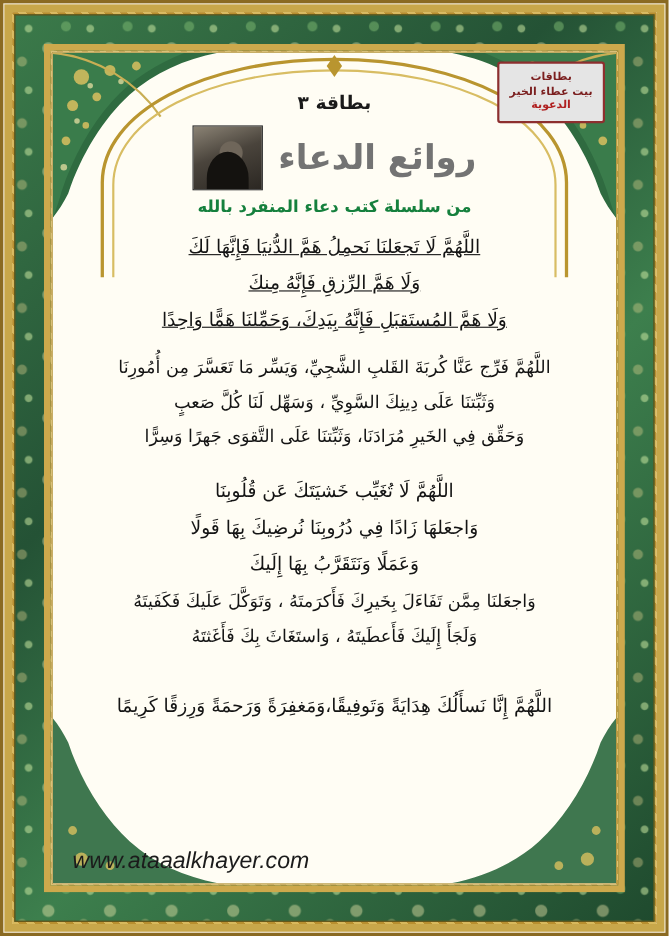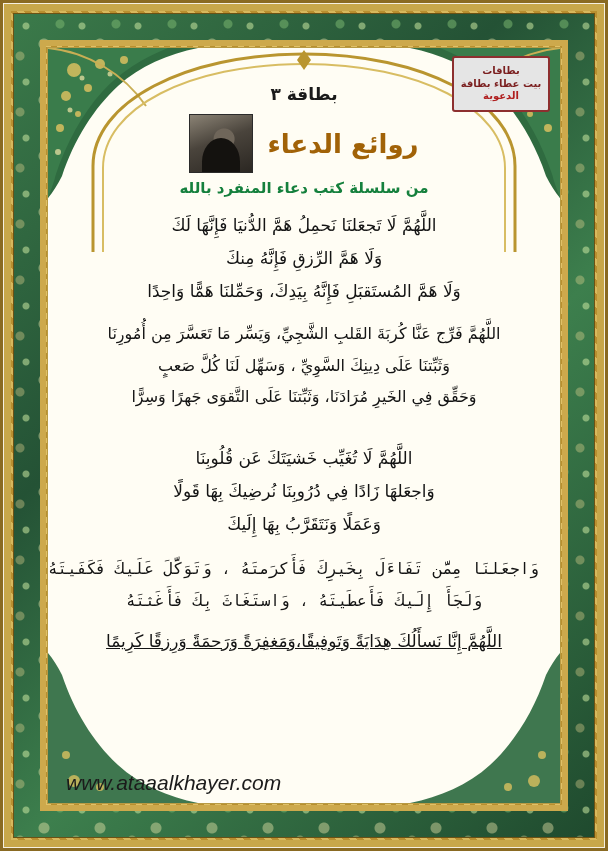--- a/index.html
+++ b/index.html
@@ -136,23 +136,23 @@
   }
 
   .title-row {
     margin-top: 10px;
     display: flex;
     align-items: center;
     justify-content: center;
     gap: 14px;
   }
   .main-title {
-    font-size: 26px;
+    font-size: 31px;
     font-weight: bold;
-    color: #a16207;
+    color: #737373;
   }
   .photo {
     width: 62px;
     height: 57px;
     border: 1px solid #2b2b2b;
     background:
       radial-gradient(circle at 55% 42%, #6f665a 0 10px, transparent 11px),
       linear-gradient(160deg, #8b8375 0%, #4a443c 45%, #2b2722 100%);
     position: relative;
     overflow: hidden;
@@ -179,27 +179,27 @@
   .dua-block {
     margin: 0 auto;
     width: 470px;
     color: #141414;
   }
   .dua-block .line {
     font-size: 17px;
     line-height: 1.95;
     white-space: nowrap;
   }
-  .dua-1 { margin-top: 12px; }
+  .dua-1 { margin-top: 12px; text-decoration: underline; }
   .dua-2 { margin-top: 10px; }
   .dua-2 .line { font-size: 16px; }
-  .dua-3 { margin-top: 30px; }
-  .dua-4 { margin-top: 14px; font-family: Liberation Mono, monospace; }
+  .dua-3 { margin-top: 19px; }
+  .dua-4 { margin-top: 1px; }
   .dua-4 .line { font-size: 16px; }
-  .dua-5 { margin-top: 7px; text-decoration: underline; }
+  .dua-5 { margin-top: 32px; }
 
   .website {
     position: absolute;
     bottom: 8px;
     left: 18px;
     direction: ltr;
     font-family: Liberation Sans, sans-serif;
     font-style: italic;
     font-size: 21px;
     color: #1b1b1b;
@@ -271,21 +271,21 @@
     <svg class="arch" viewBox="0 0 430 210">
       <path d="M4,206 L4,120 C4,56 96,8 215,8 C334,8 426,56 426,120 L426,206" fill="none" stroke="#b9952f" stroke-width="3"></path>
       <path d="M14,206 L14,122 C14,62 100,18 215,18 C330,18 416,62 416,122 L416,206" fill="none" stroke="#d8bd63" stroke-width="2"></path>
       <path d="M215,4 L222,14 L215,24 L208,14 Z" fill="#b9952f"></path>
     </svg>
 
     <div class="content">
 
       <div class="logo-box">
         <div class="logo-line">بطاقات</div>
-        <div class="logo-line">بيت عطاء بطاقة</div>
+        <div class="logo-line">بيت عطاء الخير</div>
         <div class="logo-line red">الدعوية</div>
       </div>
 
       <div class="card-number">بطاقة ٣</div>
 
       <div class="title-row">
         <div class="main-title">روائع الدعاء</div>
         <div class="photo"></div>
       </div>
 

